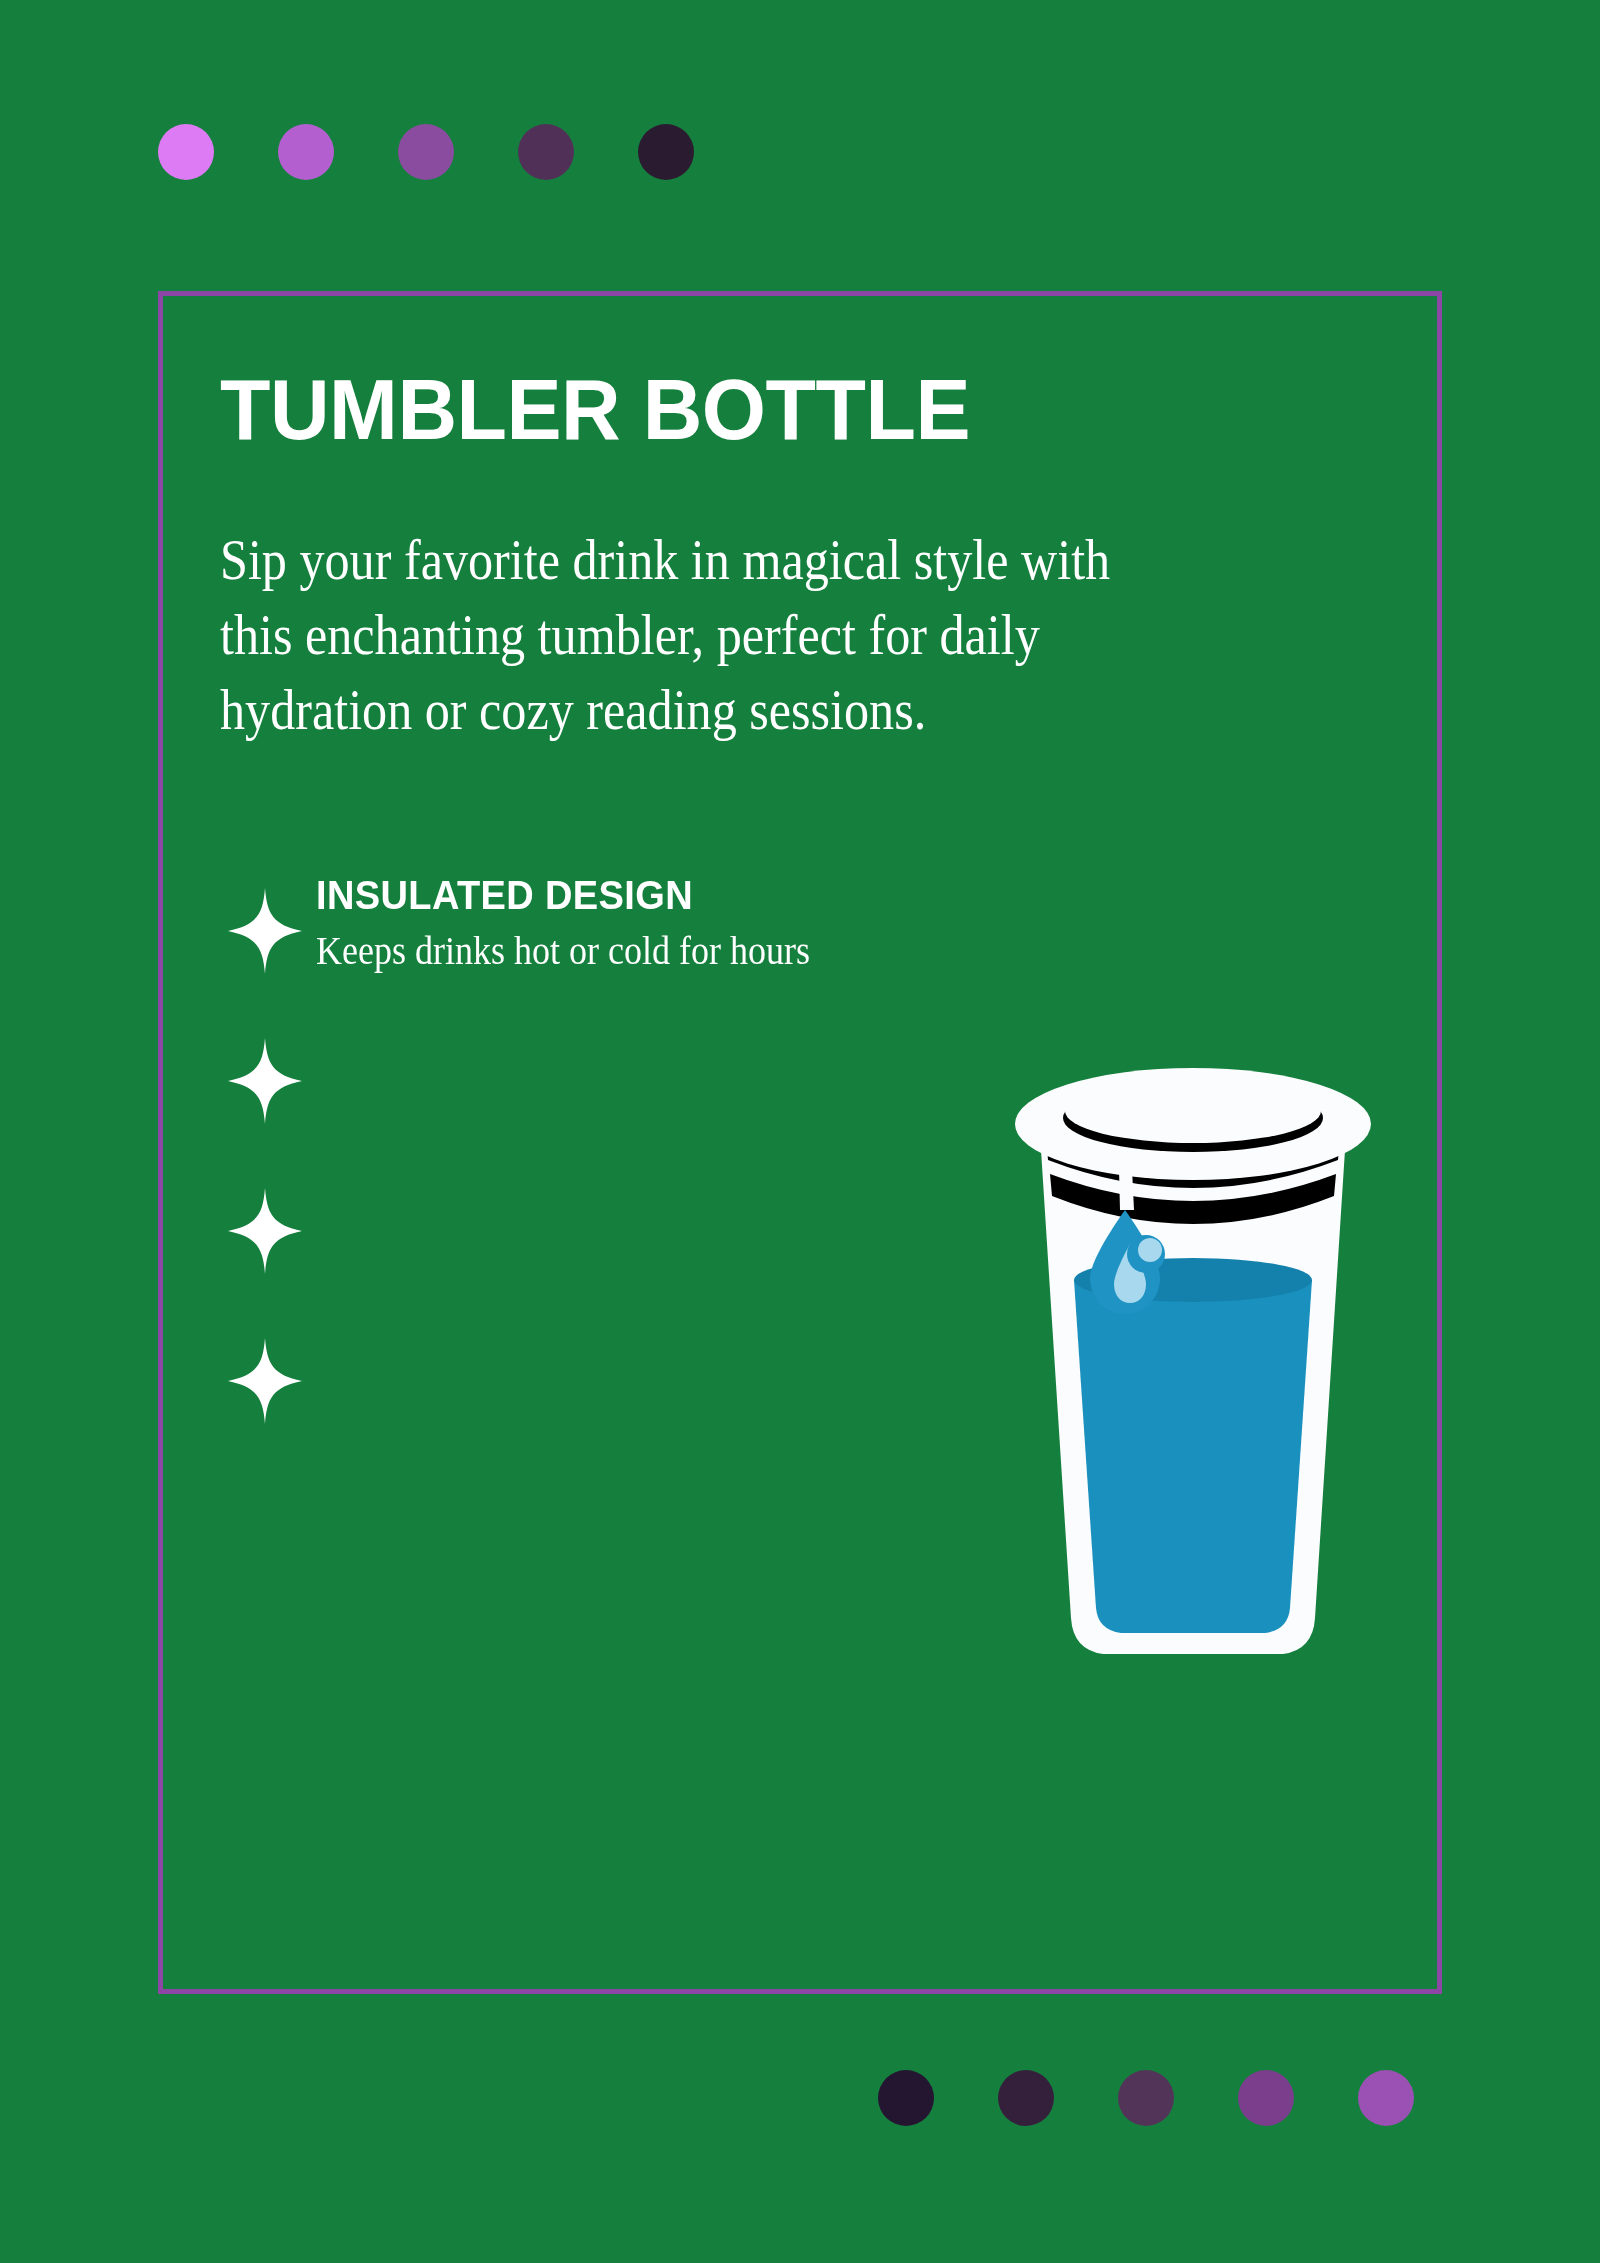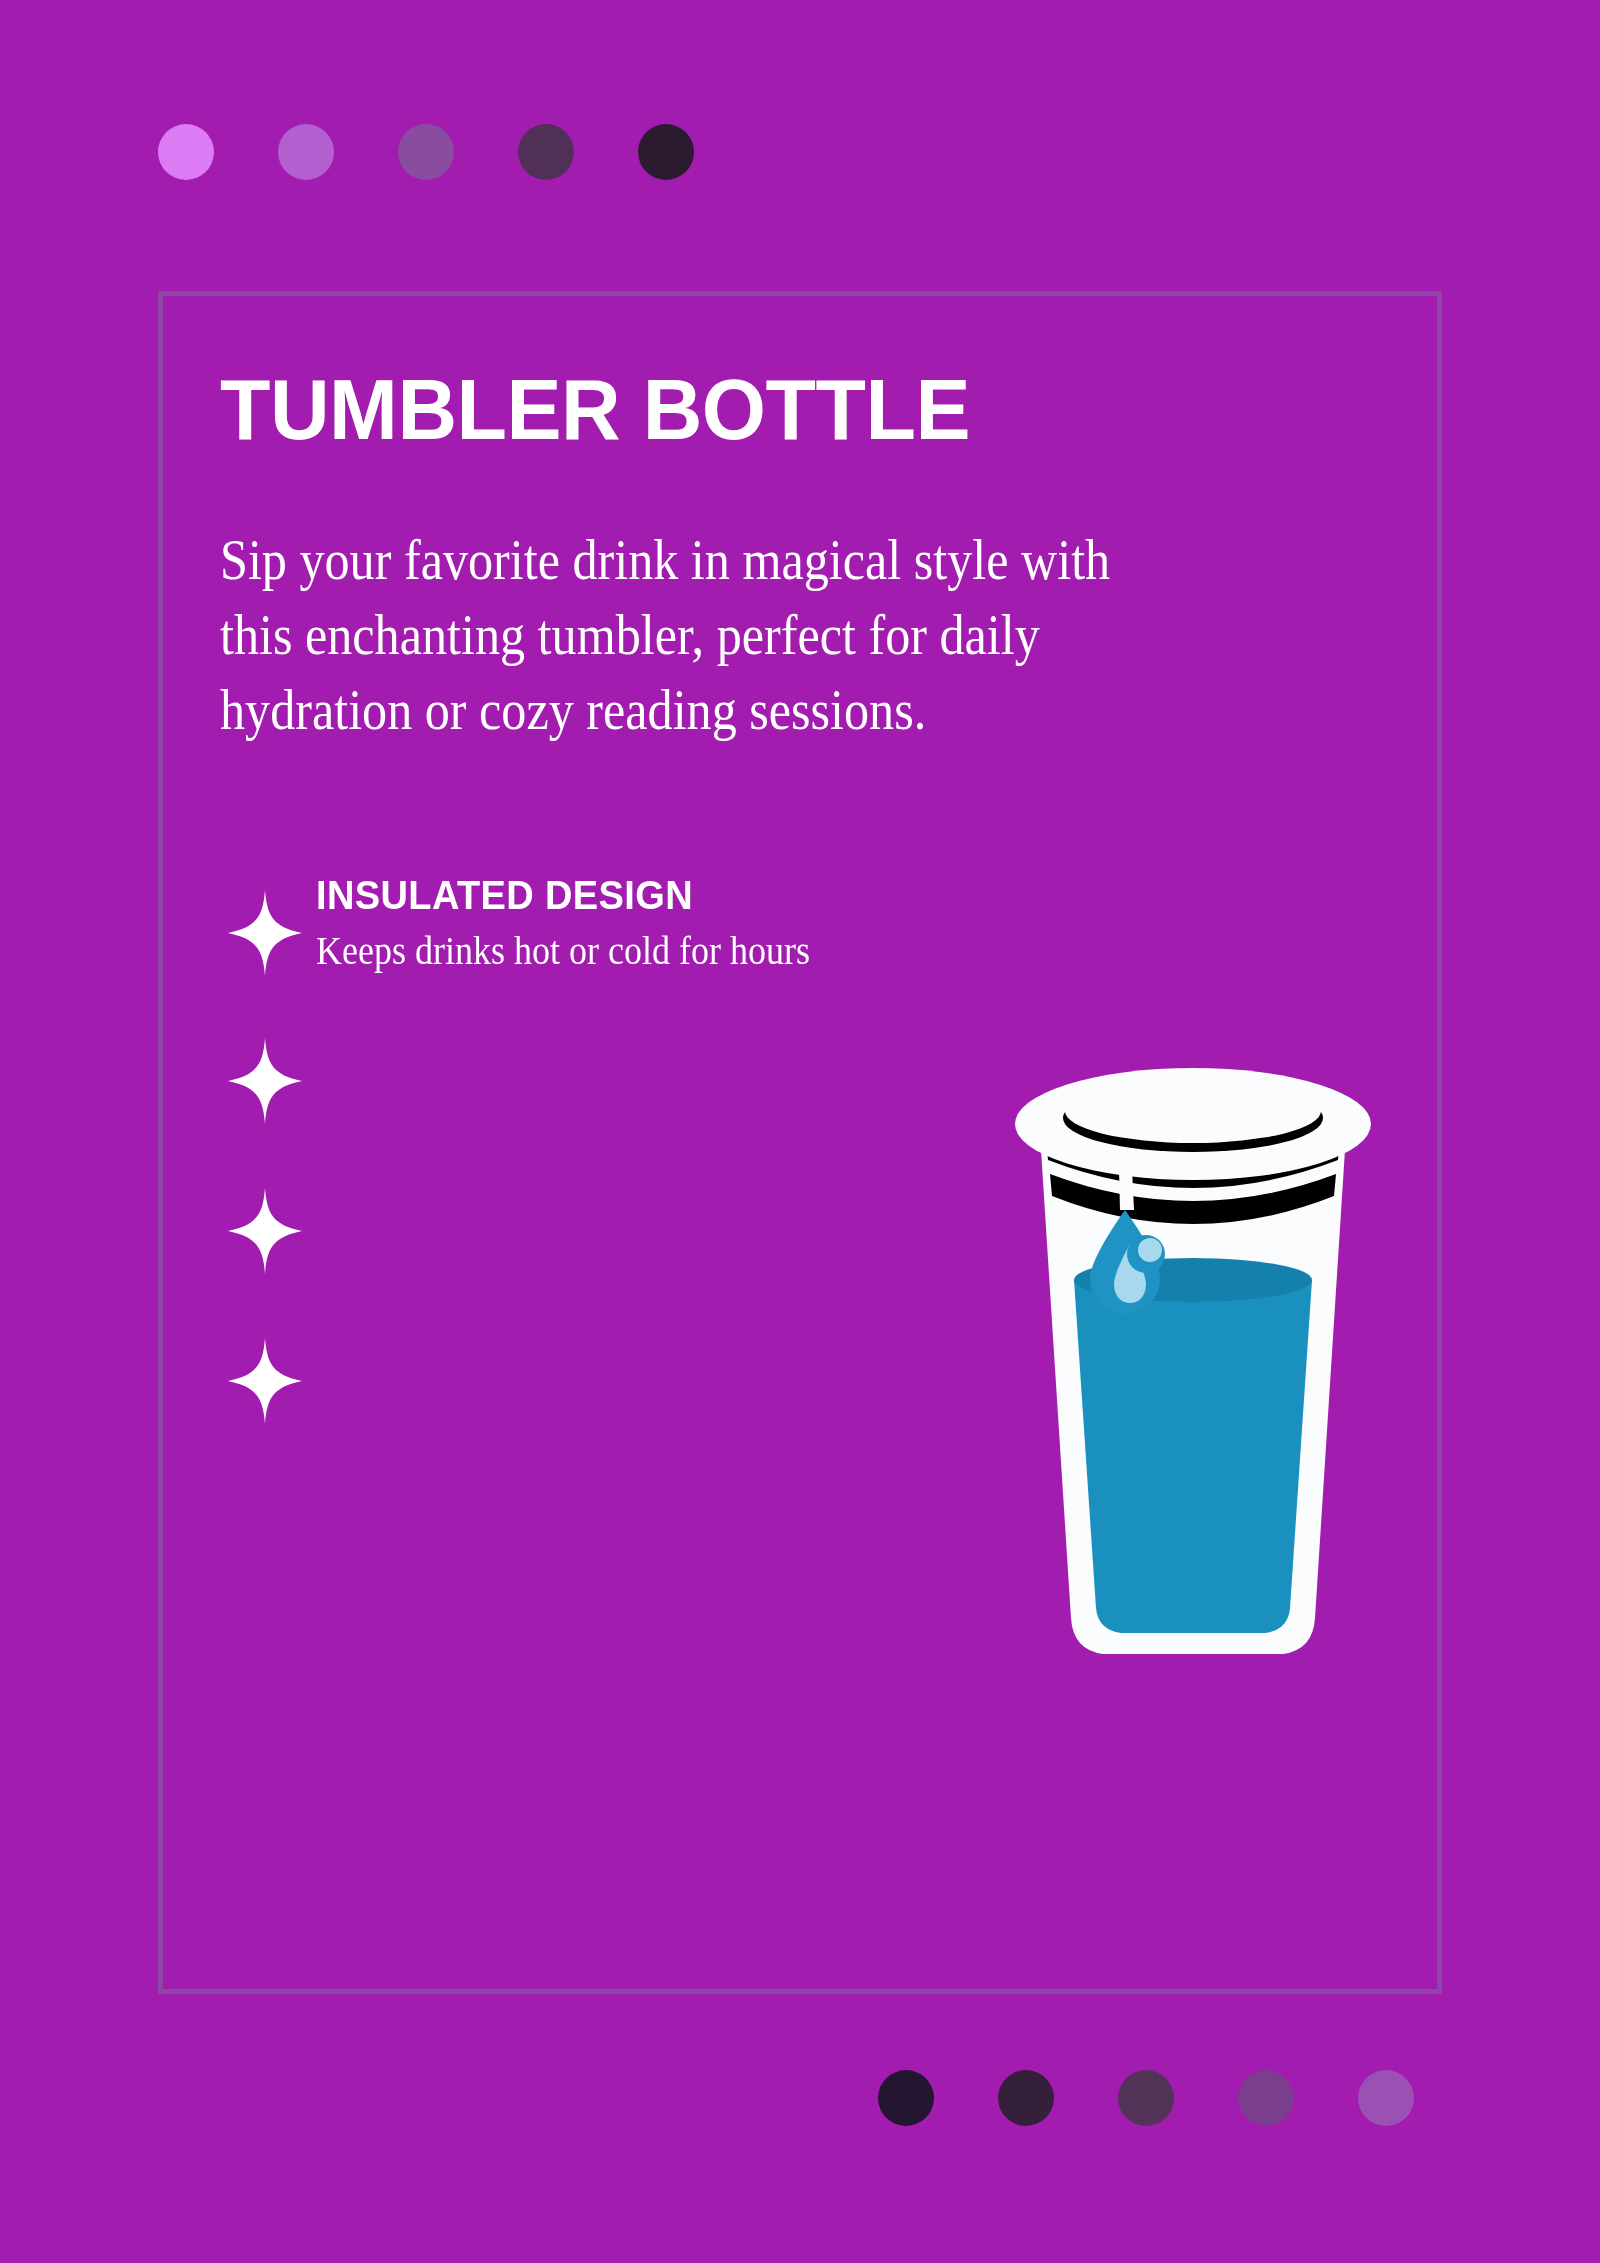--- a/index.html
+++ b/index.html
@@ -12,21 +12,21 @@
     height: 2263px;
     position: relative;
     overflow: hidden;
     font-family: "Liberation Sans", sans-serif;
     -webkit-font-smoothing: antialiased;
   }
 
   .poster {
     position: absolute;
     inset: 0;
-    background: #a21caf;
+    background: #15803d;
   }
 
   
   .dot-row {
     position: absolute;
     display: flex;
     align-items: center;
   }
   .dot-row-top {
     left: 158px;
@@ -90,21 +90,21 @@
   
   .features {
     position: absolute;
     left: 228px;
     top: 870px;
     width: 760px;
   }
   .feature {
     position: relative;
     display: flex;
-    align-items: flex-end;
+    align-items: flex-start;
     margin-bottom: 42px;
   }
   .feature:last-child { margin-bottom: 0; }
 
   .sparkle {
     flex: 0 0 auto;
     width: 74px;
     height: 86px;
     margin-right: 14px;
     display: block;

